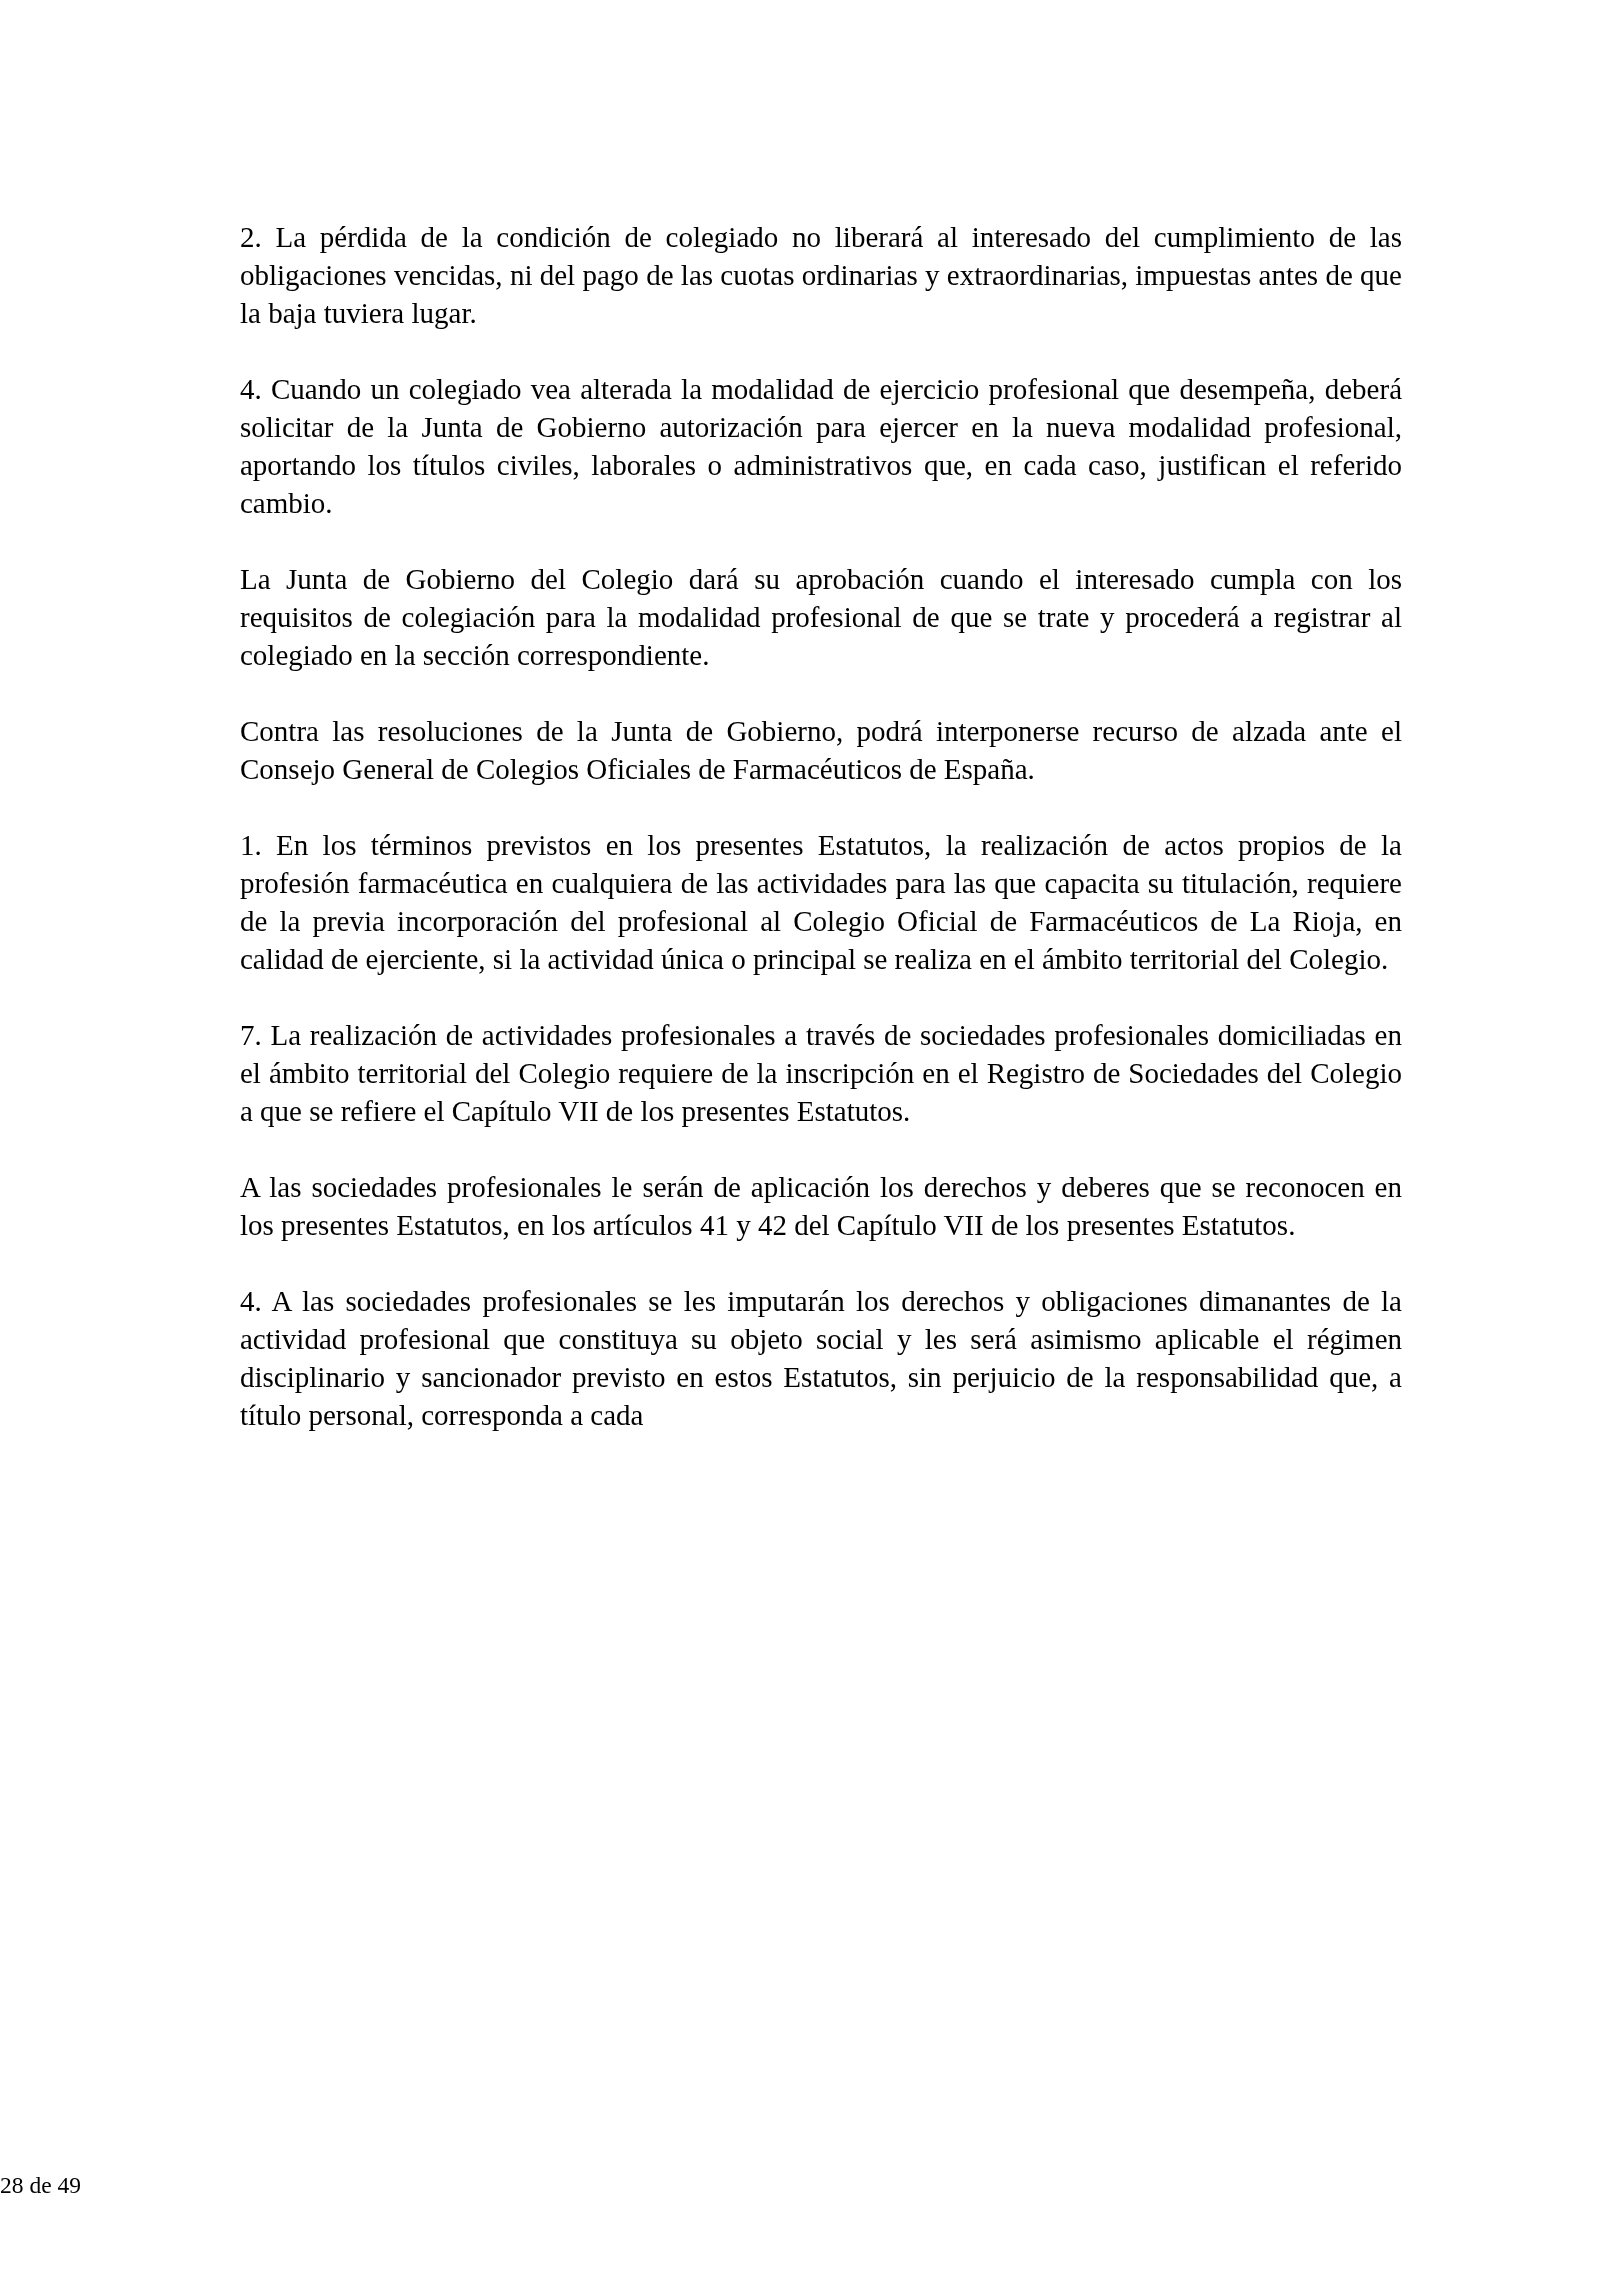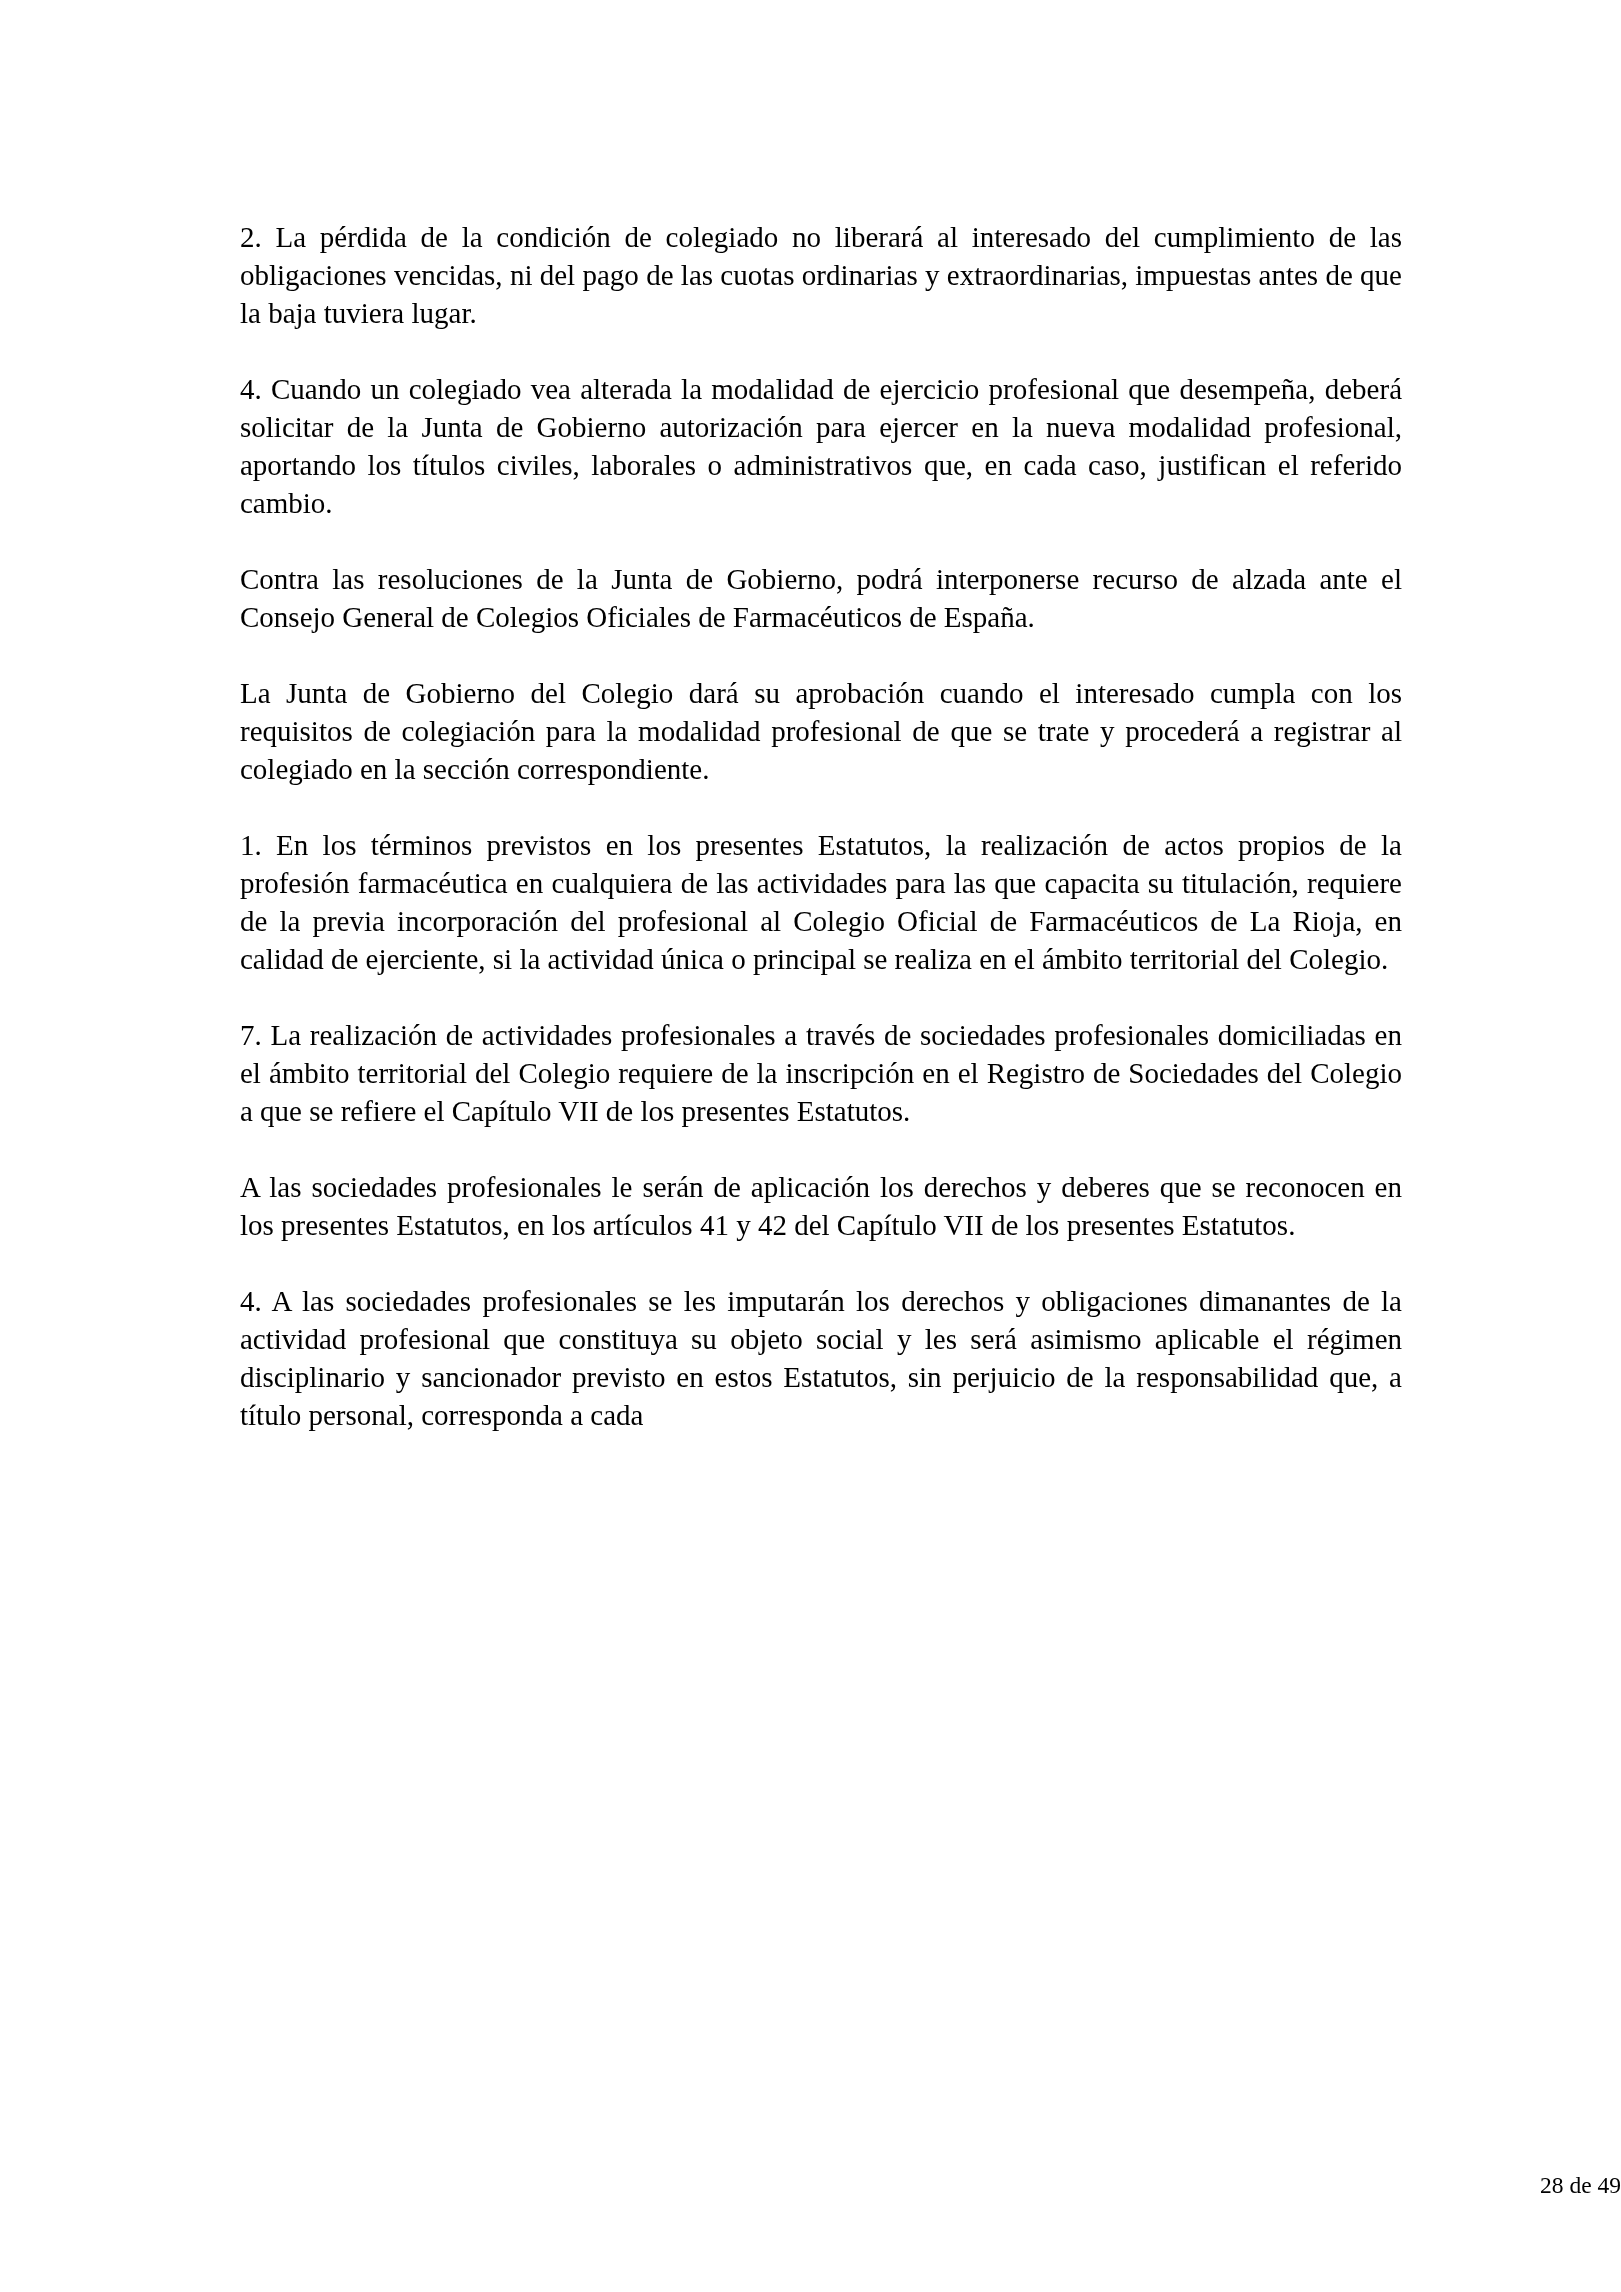--- a/index.html
+++ b/index.html
@@ -31,33 +31,33 @@
     font-size: 29px;
     line-height: 38px;
     font-weight: bold;
     margin: 0 0 38px 0;
   }
   .page-number {
     position: absolute;
     left: 0;
     width: 1621px;
     top: 2171px;
-    text-align: right;
+    text-align: left;
     font-size: 23.5px;
     line-height: 29px;
   }
 </style>
 </head>
 <body>
 
 <div class="page">
   <p class="para">2. La pérdida de la condición de colegiado no liberará al interesado del cumplimiento de las obligaciones vencidas, ni del pago de las cuotas ordinarias y extraordinarias, impuestas antes de que la baja tuviera lugar.</p>
   <p class="para">4. Cuando un colegiado vea alterada la modalidad de ejercicio profesional que desempeña, deberá solicitar de la Junta de Gobierno autorización para ejercer en la nueva modalidad profesional, aportando los títulos civiles, laborales o administrativos que, en cada caso, justifican el referido cambio.</p>
+  <p class="para">La Junta de Gobierno del Colegio dará su aprobación cuando el interesado cumpla con los requisitos de colegiación para la modalidad profesional de que se trate y procederá a registrar al colegiado en la sección correspondiente.</p>
   <p class="para">Contra las resoluciones de la Junta de Gobierno, podrá interponerse recurso de alzada ante el Consejo General de Colegios Oficiales de Farmacéuticos de España.</p>
-  <p class="para">La Junta de Gobierno del Colegio dará su aprobación cuando el interesado cumpla con los requisitos de colegiación para la modalidad profesional de que se trate y procederá a registrar al colegiado en la sección correspondiente.</p>
   <p class="para">1. En los términos previstos en los presentes Estatutos, la realización de actos propios de la profesión farmacéutica en cualquiera de las actividades para las que capacita su titulación, requiere de la previa incorporación del profesional al Colegio Oficial de Farmacéuticos de La Rioja, en calidad de ejerciente, si la actividad única o principal se realiza en el ámbito territorial del Colegio.</p>
   <p class="para">7. La realización de actividades profesionales a través de sociedades profesionales domiciliadas en el ámbito territorial del Colegio requiere de la inscripción en el Registro de Sociedades del Colegio a que se refiere el Capítulo VII de los presentes Estatutos.</p>
   <p class="para">A las sociedades profesionales le serán de aplicación los derechos y deberes que se reconocen en los presentes Estatutos, en los artículos 41 y 42 del Capítulo VII de los presentes Estatutos.</p>
   <p class="para">4. A las sociedades profesionales se les imputarán los derechos y obligaciones dimanantes de la actividad profesional que constituya su objeto social y les será asimismo aplicable el régimen disciplinario y sancionador previsto en estos Estatutos, sin perjuicio de la responsabilidad que, a título personal, corresponda a cada</p>
 </div>
 
 <div class="page-number">28 de 49</div>
 
 
 </body></html>

